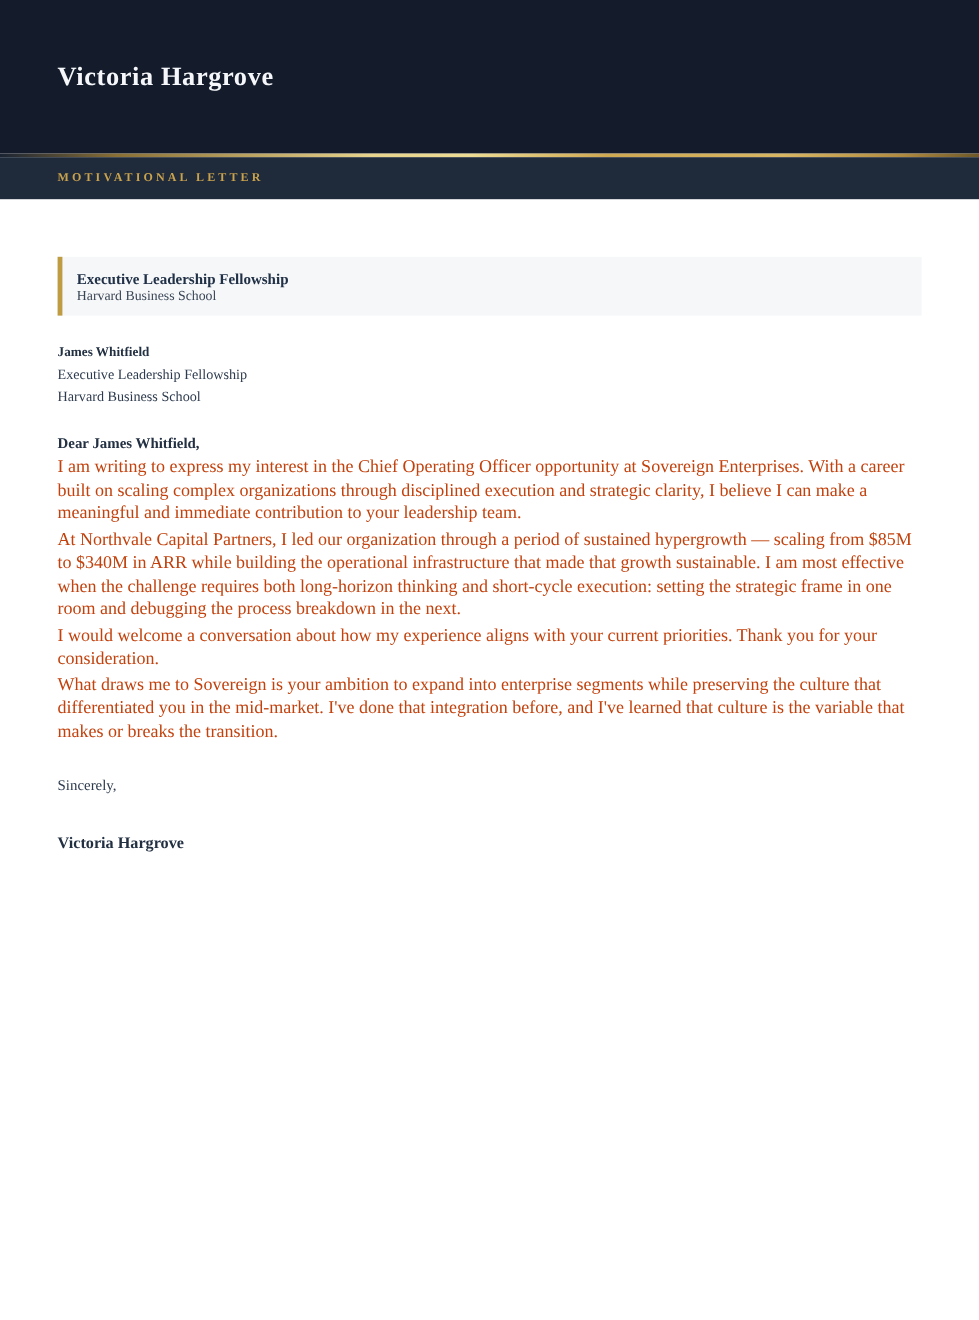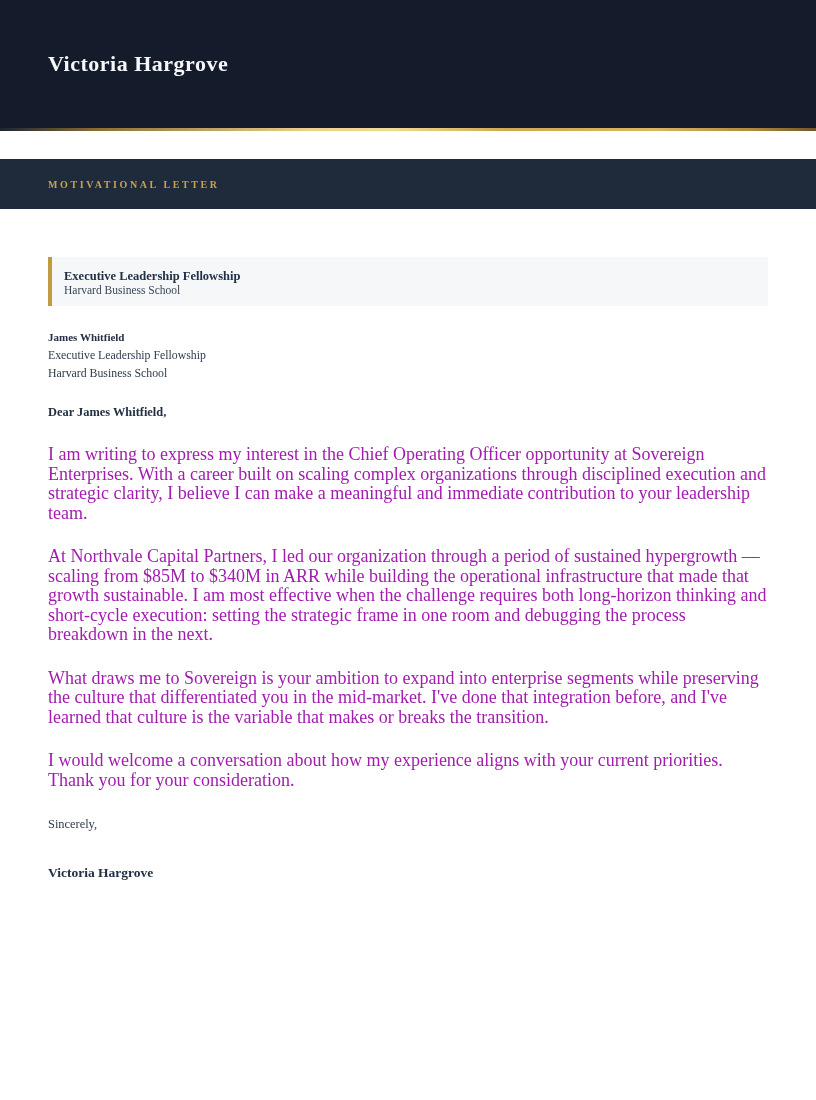--- a/index.html
+++ b/index.html
@@ -34,25 +34,24 @@
     line-height: 17px;
   }
   .gold-line {
     height: 3px;
     background: linear-gradient(90deg,
       #1b2433 0%, #8a6f35 12%, #e8d48c 38%, #eddc94 48%,
       #cfa852 62%, #d8b662 80%, #b18b40 92%, #6e5829 100%);
   }
   .banner {
     background: #1f2a3b;
-    height: 50px;
+    height: 35px;
     display: flex;
     align-items: center;
     padding: 0 48px;
-    margin-top: 28px;
   }
   .banner-label {
     color: #c9a24d;
     font-size: 10px;
     font-weight: bold;
     letter-spacing: 2.6px;
   }
   .main {
     padding: 35px 48px 0 48px;
   }
@@ -98,24 +97,24 @@
     font-size: 11px;
   }
   .salutation {
     margin-top: 21px;
     font-weight: bold;
     color: #223042;
     font-size: 12.4px;
     line-height: 18px;
   }
   .body-para {
-    margin-top: 24px;
-    font-size: 18px;
+    margin-top: 2px;
+    font-size: 15px;
     line-height: 19.5px;
-    color: #a21caf;
+    color: #c2410c;
   }
   .closing {
     margin-top: 25px;
     font-size: 12.4px;
     line-height: 18px;
   }
   .signature {
     margin-top: 30px;
     font-weight: bold;
     color: #223042;
@@ -147,20 +146,20 @@
   <div class="recipient">
     <div class="bold-line">James Whitfield</div>
     <div>Executive Leadership Fellowship</div>
     <div>Harvard Business School</div>
   </div>
 
   <div class="salutation">Dear James Whitfield,</div>
 
   <p class="body-para">I am writing to express my interest in the Chief Operating Officer opportunity at Sovereign Enterprises. With a career built on scaling complex organizations through disciplined execution and strategic clarity, I believe I can make a meaningful and immediate contribution to your leadership team.</p>
   <p class="body-para">At Northvale Capital Partners, I led our organization through a period of sustained hypergrowth — scaling from $85M to $340M in ARR while building the operational infrastructure that made that growth sustainable. I am most effective when the challenge requires both long-horizon thinking and short-cycle execution: setting the strategic frame in one room and debugging the process breakdown in the next.</p>
+  <p class="body-para">I would welcome a conversation about how my experience aligns with your current priorities. Thank you for your consideration.</p>
   <p class="body-para">What draws me to Sovereign is your ambition to expand into enterprise segments while preserving the culture that differentiated you in the mid-market. I've done that integration before, and I've learned that culture is the variable that makes or breaks the transition.</p>
-  <p class="body-para">I would welcome a conversation about how my experience aligns with your current priorities. Thank you for your consideration.</p>
 
   <div class="closing">Sincerely,</div>
 
   <div class="signature">Victoria Hargrove</div>
 
 </div>
 
 </body></html>

